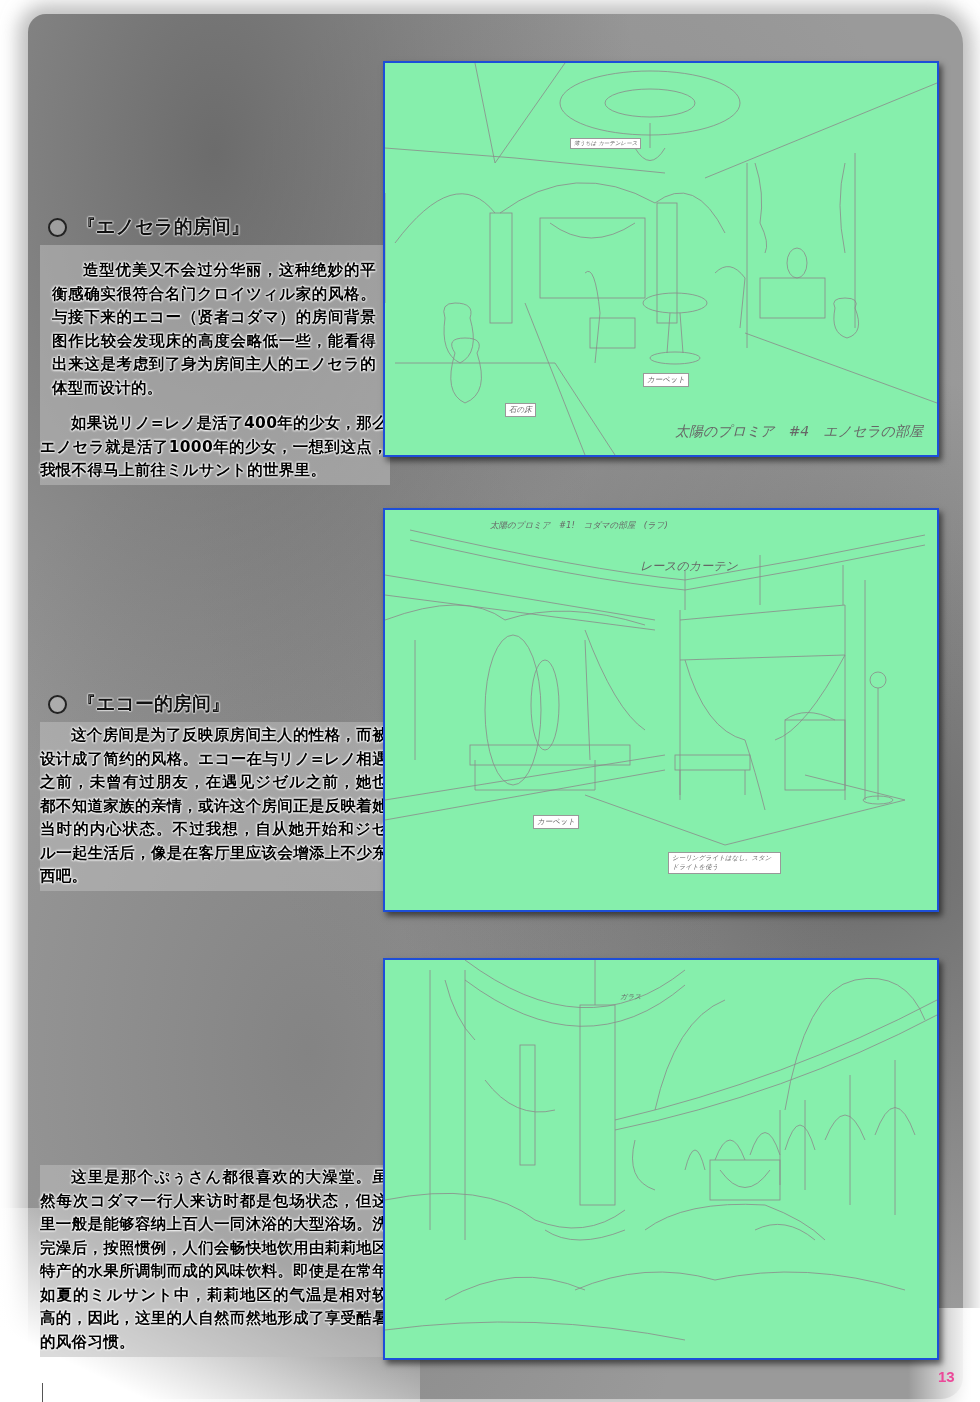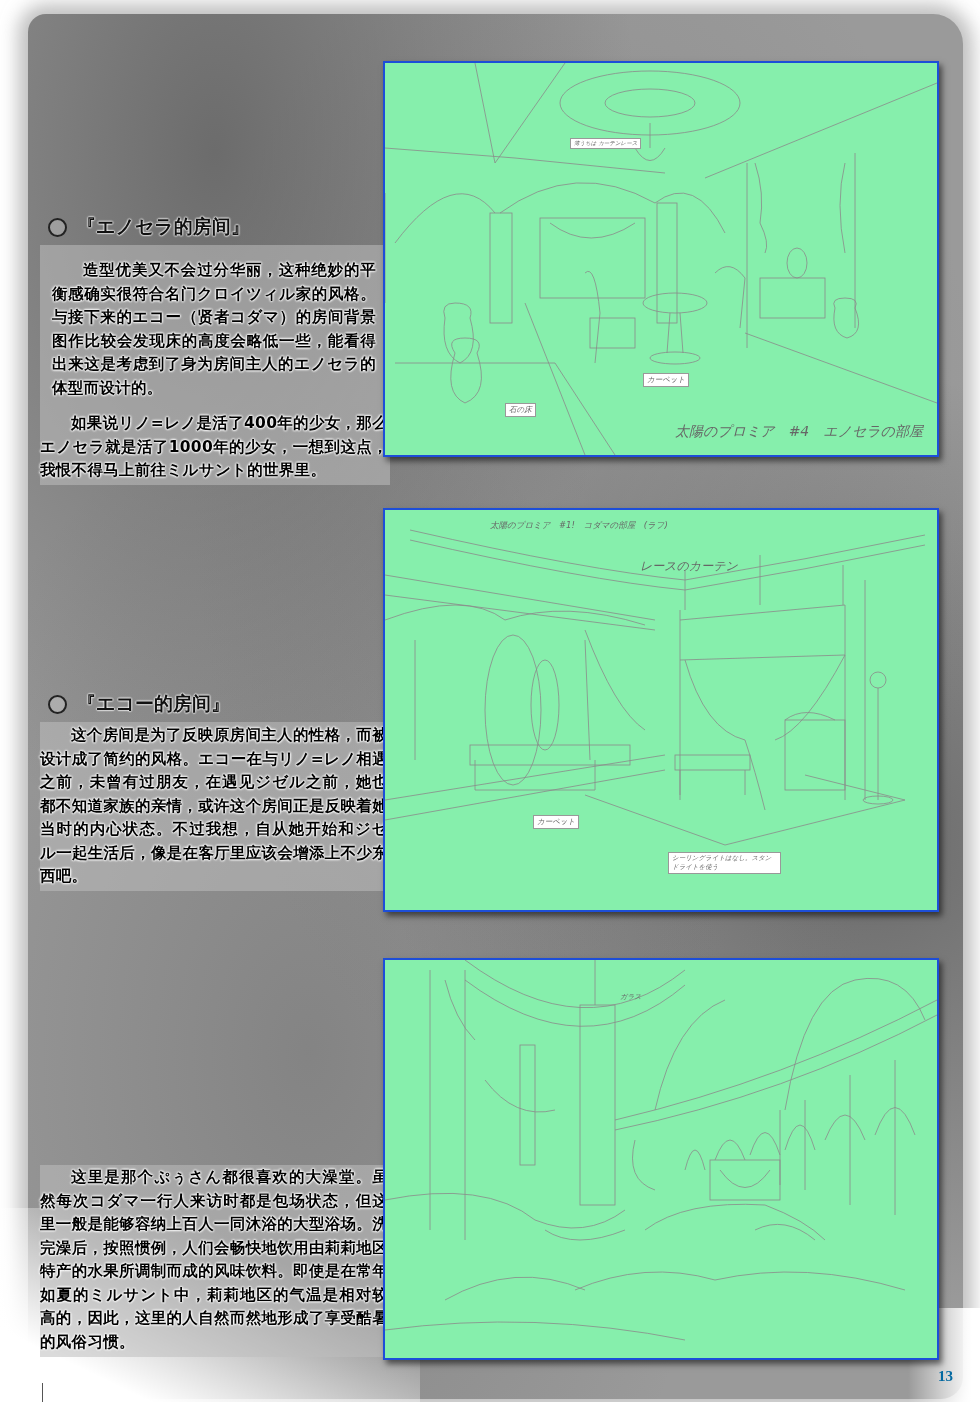--- a/index.html
+++ b/index.html
@@ -63,22 +63,22 @@
     box-shadow: 3px 4px 6px rgba(0,0,0,0.55);
     overflow:hidden;
   }
   .sketch svg { position:absolute; left:0; top:0; width:100%; height:100%; }
   .note {
     position:absolute; font-family:"DejaVu Sans", sans-serif; font-size:7.5px;
     color:#666; white-space:nowrap; font-style:italic;
   }
   .note-box { border:1px solid #999; padding:1px 3px; background:#fff; }
   .page-number {
-    position:absolute; left:938px; top:1360px; font-family:Liberation Serif, serif;
-    font-weight:bold; font-size:15px; color:#0369a1;text-align:center;
+    position:absolute; left:938px; top:1360px; font-family:Liberation Sans, sans-serif;
+    font-weight:bold; font-size:15px; color:#ec4899;text-align:center;
   }
   .margin-line {
     position:absolute; left:42px; top:1375px; width:1px; height:27px; background:#555;
   }
 </style>
 </head>
 <body>
 
 <div class="page">
   <div class="wash"></div>

